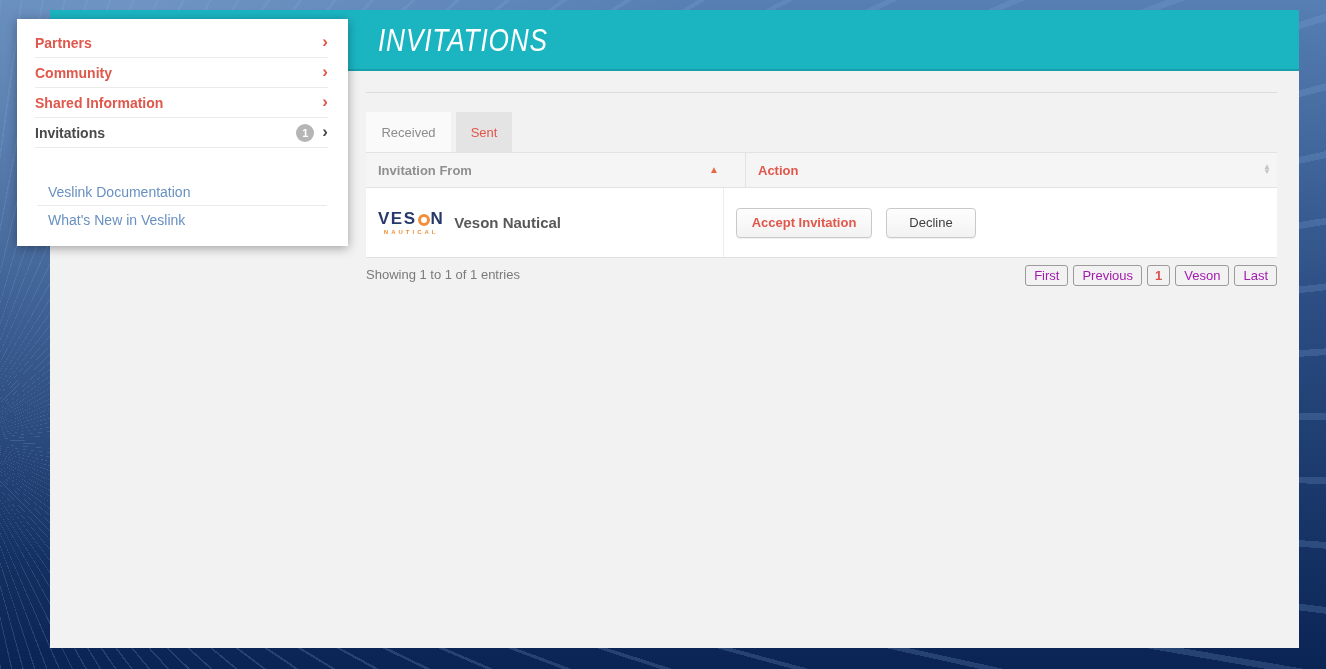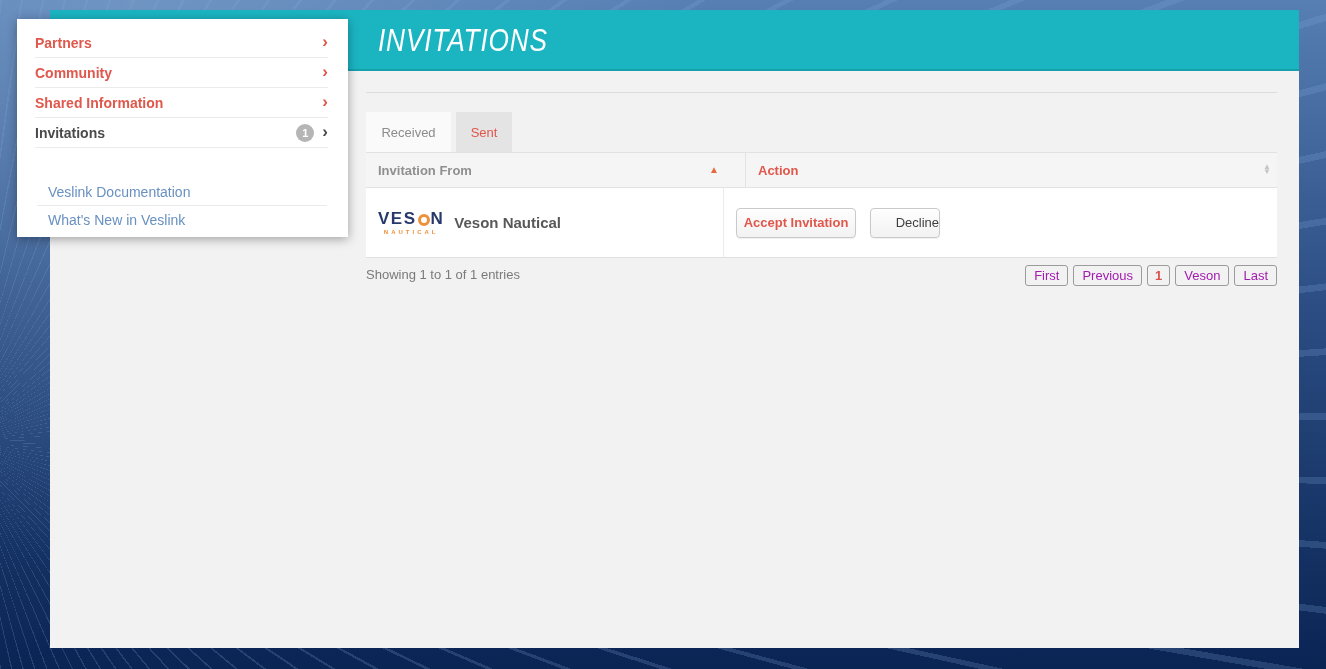--- a/index.html
+++ b/index.html
@@ -48,31 +48,31 @@
   .td2 { flex:1; border-left:1px solid #ececec; gap:14px; }
 
   .logo { display:flex; flex-direction:column; align-items:center; line-height:1; }
   .logo-main { font-size:17px; font-weight:bold; color:var(--logo-navy,#27386b); letter-spacing:1.5px; display:flex; align-items:flex-end; }
   .logo-o { display:inline-block; width:12px; height:12px; border:3px solid var(--logo-orange,#ef8f3a); border-radius:50%; margin:0 1px 1px 1px; text-indent:-999px; overflow:hidden; }
   .logo-sub { font-size:6px; font-weight:bold; color:var(--logo-orange,#ef8f3a); letter-spacing:3px; margin-top:2px; }
   .from-name { margin-left:10px; font-size:15px; font-weight:bold; color:#585858; }
 
   .btn { height:30px; border:1px solid #c9c9c9; border-radius:4px; font-family:inherit; font-size:13px;
          background:linear-gradient(#fefefe,#f2f2f2); box-shadow:0 1px 1px rgba(0,0,0,.06); cursor:pointer; }
-  .btn-accept { width:120px; color:var(--accent-red,#d9534f); font-weight:bold; }
-  .btn-decline { width:70px; color:#3f3f3f;text-align:right; }
+  .btn-accept { width:136px; color:var(--accent-red,#d9534f); font-weight:bold; }
+  .btn-decline { width:90px; color:#3f3f3f; }
 
   .summary { position:absolute; left:316px; top:257px; font-size:13px; color:#7a7a7a; }
   .pagination { position:absolute; right:22px; top:255px; display:flex; gap:5px; }
   .pg { font-family:inherit; font-size:13px; color:#a21caf; background:transparent; border:1px solid #9b9b9b; border-radius:3px; padding:2px 8px; cursor:pointer; }
   .pg.current { color:#d9534f; font-weight:bold; padding:2px 7px; }
 
   
   .menu { position:absolute; left:17px; top:19px; width:331px; background:#fff; z-index:5;
-          box-shadow:0 2px 10px rgba(0,0,0,.35); padding:9px 0 3px 0; }
+          box-shadow:0 2px 10px rgba(0,0,0,.35); padding:9px 0 12px 0; }
   .menu-item { margin:0 20px 0 18px; height:30px; display:flex; align-items:center;
                border-bottom:1px solid #ebebeb; cursor:pointer; font-size:14px; font-weight:bold; }
   .menu-item.primary { color:var(--accent-red,#e0574b); }
   .menu-item.current { color:#4a4a4a; }
   .chev { margin-left:auto; font-size:17px; font-weight:bold; line-height:1; padding-bottom:2px; }
   .menu-item .badge { margin-left:auto; width:18px; height:18px; border-radius:50%; background:#b5b5b5;
           color:#fff; font-size:11px; font-weight:bold; display:flex; align-items:center; justify-content:center; }
   .menu-item .badge + .chev { margin-left:8px; }
   .menu-gap { height:30px; }
   .kb-header { margin:0 21px 0 20px; height:28px; background:var(--green,#7ea324); color:#fff;

